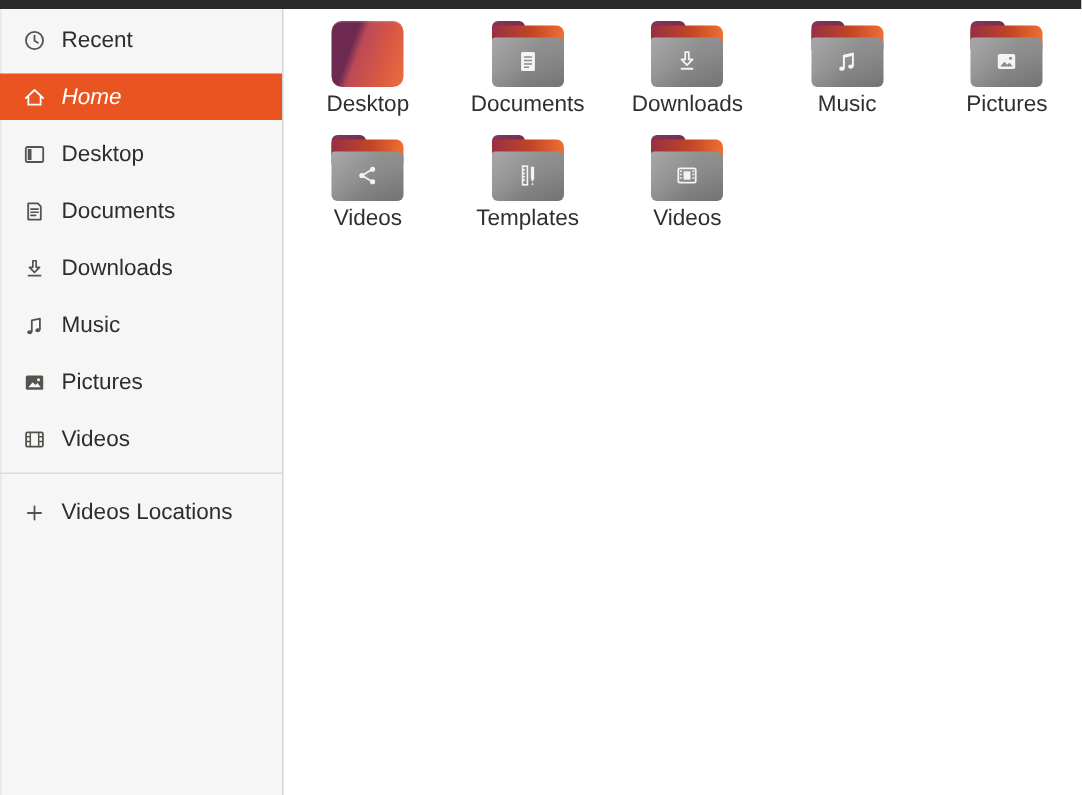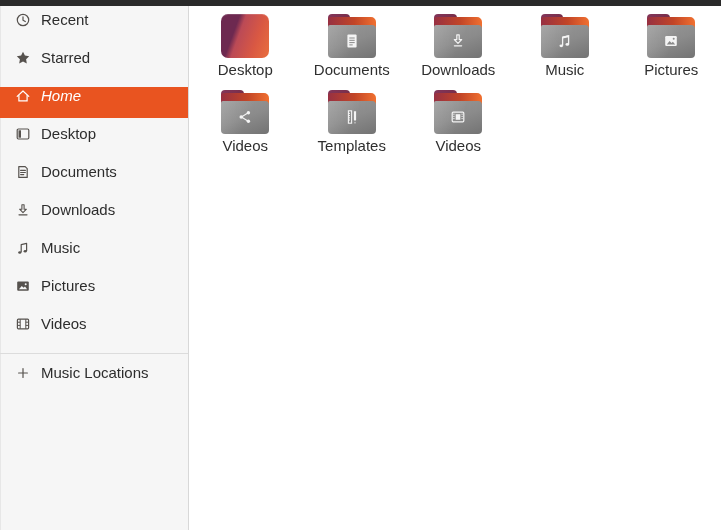--- a/index.html
+++ b/index.html
@@ -13,21 +13,21 @@
   .topbar{position:absolute;left:0;top:0;width:721px;height:6px;background:#2a2a2a;z-index:5;}
 
   
   .sidebar{
     position:absolute;left:0;top:6px;bottom:0;width:189px;
     background:#f6f6f6;border-right:1px solid #d8d8d8;
     box-shadow:inset 1px 0 0 rgba(0,0,0,0.06);
     padding-top:5px;box-sizing:border-box;
   }
   .srow{
-    display:flex;align-items:flex-start;gap:10px;
+    display:flex;align-items:center;gap:10px;
     height:31px;margin:0 0 7px 0;padding-left:14px;
     color:#56524e;cursor:default;
   }
   .srow .slabel{font-size:15px;color:#2d2d2d;white-space:nowrap;}
   .srow.selected{background:#E95420;color:#ffffff;}
   .srow.selected .slabel{color:#ffffff;font-style:italic;}
   .sicon{width:17px;height:17px;display:flex;align-items:center;justify-content:center;flex:0 0 17px;}
   .sicon svg{display:block;}
   .sep{height:1px;background:#dcdcdc;margin:4px 0 10px 0;}
 
@@ -81,28 +81,20 @@
   <div class="srow">
     <span class="sicon">
       <svg width="16" height="16" viewBox="0 0 16 16">
           <circle cx="8" cy="8" r="5.7" fill="none" stroke="currentColor" stroke-width="1.2"></circle>
           <path d="M8 4.8V8.2L10.3 9.5" fill="none" stroke="currentColor" stroke-width="1.2" stroke-linecap="round"></path>
         </svg>
     </span>
     <span class="slabel">Recent</span>
   </div>
 
-  <div class="srow">
-    <span class="sicon">
-      <svg width="16" height="16" viewBox="0 0 16 16">
-          <path fill="currentColor" d="M8 1.7l1.9 3.9 4.3.6-3.1 3 .7 4.3L8 11.4l-3.8 2.1.7-4.3-3.1-3 4.3-.6z"></path>
-        </svg>
-    </span>
-    <span class="slabel">Starred</span>
-  </div>
 
   <div class="srow selected">
     <span class="sicon">
       <svg width="16" height="16" viewBox="0 0 16 16">
           <path d="M2.2 8.4L8 3l5.8 5.4" fill="none" stroke="currentColor" stroke-width="1.2" stroke-linecap="round" stroke-linejoin="round"></path>
           <path d="M3.9 7.4v5.4h8.2V7.4" fill="none" stroke="currentColor" stroke-width="1.2" stroke-linecap="round"></path>
         </svg>
     </span>
     <span class="slabel">Home</span>
   </div>
@@ -171,21 +163,21 @@
 
 
   <div class="sep"></div>
 
   <div class="srow">
     <span class="sicon">
       <svg width="16" height="16" viewBox="0 0 16 16">
           <path d="M8 3.6v8.8M3.6 8h8.8" fill="none" stroke="currentColor" stroke-width="1.2" stroke-linecap="round"></path>
         </svg>
     </span>
-    <span class="slabel">Music Locations</span>
+    <span class="slabel">Videos Locations</span>
   </div>
 
 </aside>
 
 <main class="content">
 
   <div class="cell">
     <div class="ficon desktop"></div>
     <div class="flabel">Desktop</div>
   </div>

